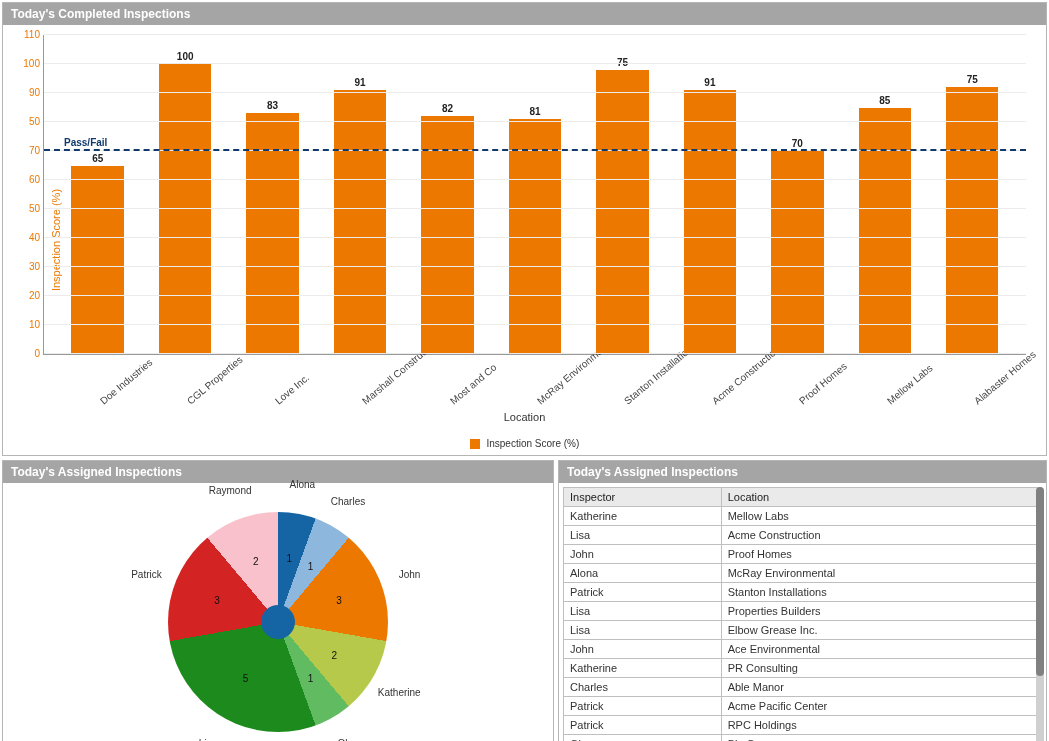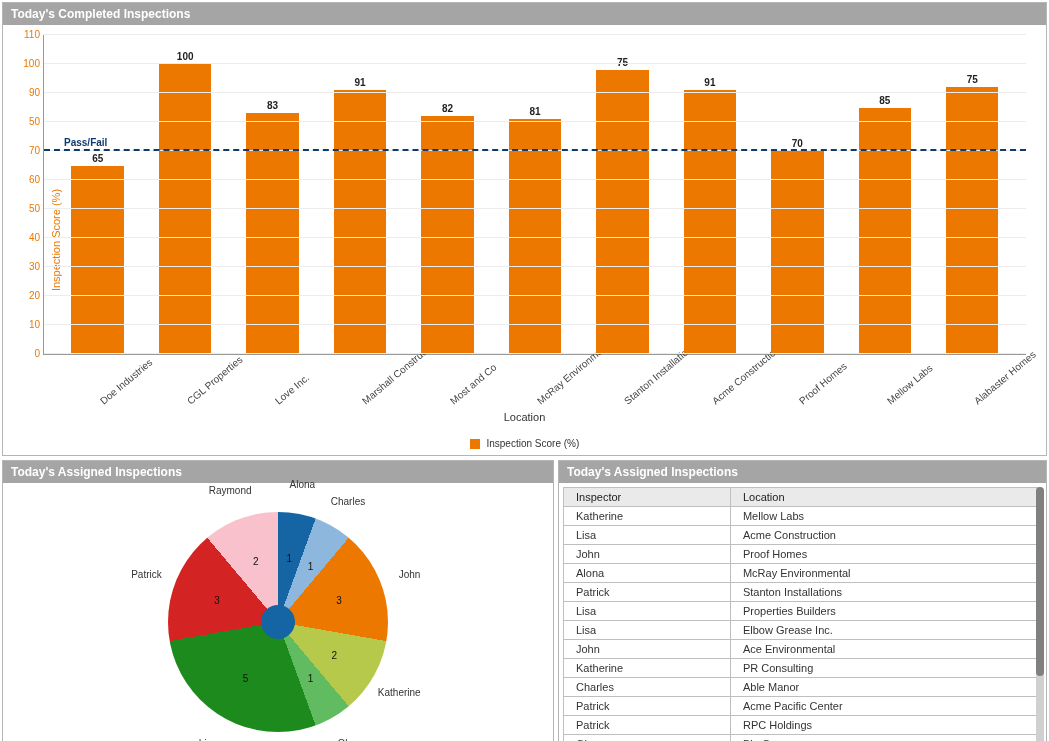--- a/index.html
+++ b/index.html
@@ -159,21 +159,21 @@
     font-size: 10px;
     color: #333;
     white-space: nowrap;
   }
   .pie-val { color: #111; font-weight: 500; }
 
   
   #insp-table { width: calc(100% - 12px); border-collapse: collapse; margin: 4px; }
   #insp-table th, #insp-table td {
     border: 1px solid #bfbfbf;
-    padding: 3px 12px;
+    padding: 3px 6px;
     text-align: left;
     font-size: 11px;
   }
   #insp-table th { background: #eaeaea; font-weight: normal; color: #222; }
   #table-scroll {
     position: absolute;
     right: 2px; top: 4px; bottom: 4px;
     width: 8px;
     background: #d0d0d0;
     border-radius: 4px;

